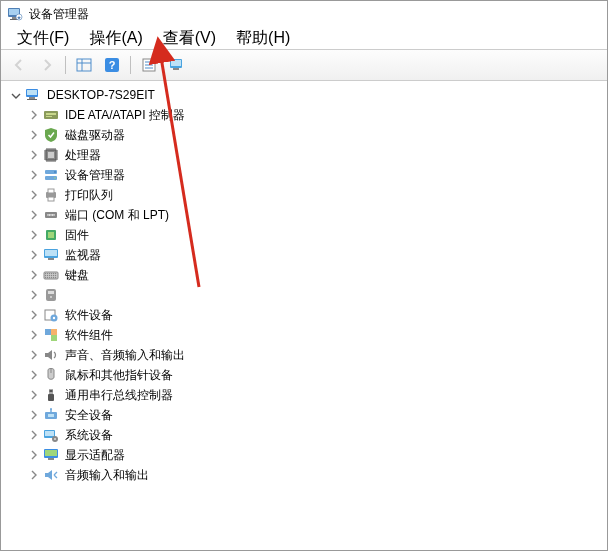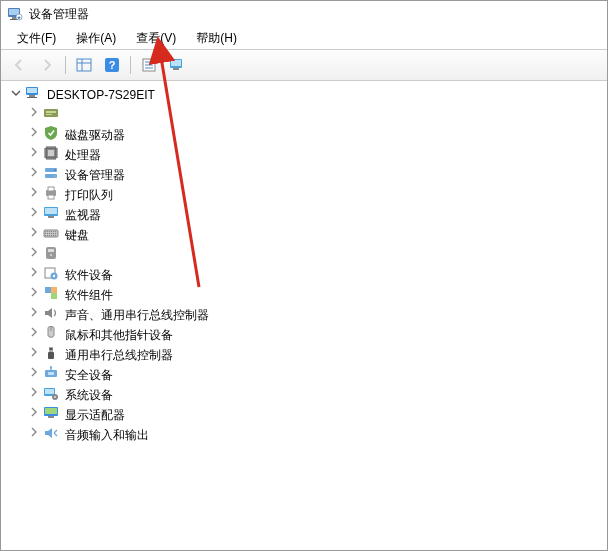--- a/index.html
+++ b/index.html
@@ -42,21 +42,21 @@
   .menubar {
     height: 22px;
     display: flex;
     align-items: center;
     padding: 0 6px;
     gap: 0;
     background: #fff;
   }
   .menubar .menu-item {
     padding: 2px 10px;
-    font-size: 12px;
+    font-size: 16px;
     cursor: default;
   }
   .toolbar {
     height: 26px;
     display: flex;
     align-items: center;
     padding: 2px 4px;
     gap: 0;
     border-top: 1px solid #ccc;
     border-bottom: 1px solid #ccc;
@@ -89,21 +89,21 @@
     padding: 0 0 0 18px;
   }
   .tree > ul {
     padding-left: 4px;
   }
   .tree li {
     white-space: nowrap;
   }
   .node-row {
     display: flex;
-    align-items: flex-start;
+    align-items: center;
     height: 20px;
     line-height: 20px;
   }
   .expander {
     width: 14px;
     height: 14px;
     display: inline-flex;
     align-items: center;
     justify-content: center;
     margin-right: 2px;
@@ -226,20 +226,21 @@
                   <span class="expander">
                     <svg width="10" height="10">
                       <path d="M3 1 L7 5 L3 9" fill="none" stroke="#888" stroke-width="1.4"></path>
                     </svg>
                   </span>
                   <span class="node-icon"><svg width="16" height="16" viewBox="0 0 16 16">
                       <rect x="1" y="4" width="14" height="8" fill="#8a9a5b" rx="1"></rect>
                       <rect x="3" y="6" width="10" height="2" fill="#c9d88c"></rect>
                       <rect x="3" y="9" width="6" height="1" fill="#c9d88c"></rect>
                     </svg></span>
+                  <span class="node-label">IDE ATA/ATAPI 控制器</span>
                 </div>
               </li>
               <li>
                 <div class="node-row">
                   <span class="expander">
                     <svg width="10" height="10">
                       <path d="M3 1 L7 5 L3 9" fill="none" stroke="#888" stroke-width="1.4"></path>
                     </svg>
                   </span>
                   <span class="node-icon"><svg width="16" height="16" viewBox="0 0 16 16">
@@ -315,20 +316,51 @@
                 </div>
               </li>
               <li>
                 <div class="node-row">
                   <span class="expander">
                     <svg width="10" height="10">
                       <path d="M3 1 L7 5 L3 9" fill="none" stroke="#888" stroke-width="1.4"></path>
                     </svg>
                   </span>
                   <span class="node-icon"><svg width="16" height="16" viewBox="0 0 16 16">
+                      <rect x="2" y="5" width="12" height="6" fill="#888" rx="1"></rect>
+                      <rect x="4" y="7" width="8" height="2" fill="#ddd"></rect>
+                      <circle cx="5" cy="8" r="0.6" fill="#555"></circle>
+                      <circle cx="8" cy="8" r="0.6" fill="#555"></circle>
+                      <circle cx="11" cy="8" r="0.6" fill="#555"></circle>
+                    </svg></span>
+                  <span class="node-label">端口 (COM 和 LPT)</span>
+                </div>
+              </li>
+              <li>
+                <div class="node-row">
+                  <span class="expander">
+                    <svg width="10" height="10">
+                      <path d="M3 1 L7 5 L3 9" fill="none" stroke="#888" stroke-width="1.4"></path>
+                    </svg>
+                  </span>
+                  <span class="node-icon"><svg width="16" height="16" viewBox="0 0 16 16">
+                      <rect x="3" y="3" width="10" height="10" fill="#4a6" rx="1"></rect>
+                      <rect x="5" y="5" width="6" height="6" fill="#9fd67a"></rect>
+                    </svg></span>
+                  <span class="node-label">固件</span>
+                </div>
+              </li>
+              <li>
+                <div class="node-row">
+                  <span class="expander">
+                    <svg width="10" height="10">
+                      <path d="M3 1 L7 5 L3 9" fill="none" stroke="#888" stroke-width="1.4"></path>
+                    </svg>
+                  </span>
+                  <span class="node-icon"><svg width="16" height="16" viewBox="0 0 16 16">
                       <rect x="1" y="2" width="14" height="9" fill="#4aa3df" rx="1"></rect>
                       <rect x="2" y="3" width="12" height="6" fill="#bde1f6"></rect>
                       <rect x="5" y="11" width="6" height="2" fill="#888"></rect>
                     </svg></span>
                   <span class="node-label">监视器</span>
                 </div>
               </li>
               <li>
                 <div class="node-row">
                   <span class="expander">
@@ -408,21 +440,21 @@
                 <div class="node-row">
                   <span class="expander">
                     <svg width="10" height="10">
                       <path d="M3 1 L7 5 L3 9" fill="none" stroke="#888" stroke-width="1.4"></path>
                     </svg>
                   </span>
                   <span class="node-icon"><svg width="16" height="16" viewBox="0 0 16 16">
                       <path d="M2 6 H5 L9 3 V13 L5 10 H2 Z" fill="#888"></path>
                       <path d="M11 5 C13 6.5 13 9.5 11 11" fill="none" stroke="#888" stroke-width="1.3"></path>
                     </svg></span>
-                  <span class="node-label">声音、通用串行总线控制器</span>
+                  <span class="node-label">声音、音频输入和输出</span>
                 </div>
               </li>
               <li>
                 <div class="node-row">
                   <span class="expander">
                     <svg width="10" height="10">
                       <path d="M3 1 L7 5 L3 9" fill="none" stroke="#888" stroke-width="1.4"></path>
                     </svg>
                   </span>
                   <span class="node-icon"><svg width="16" height="16" viewBox="0 0 16 16">

